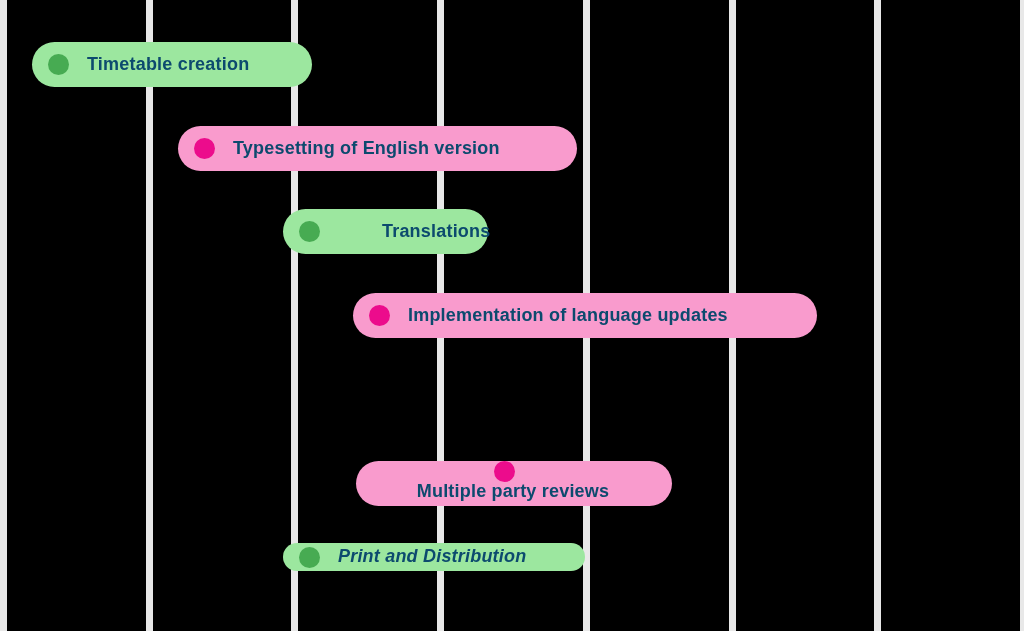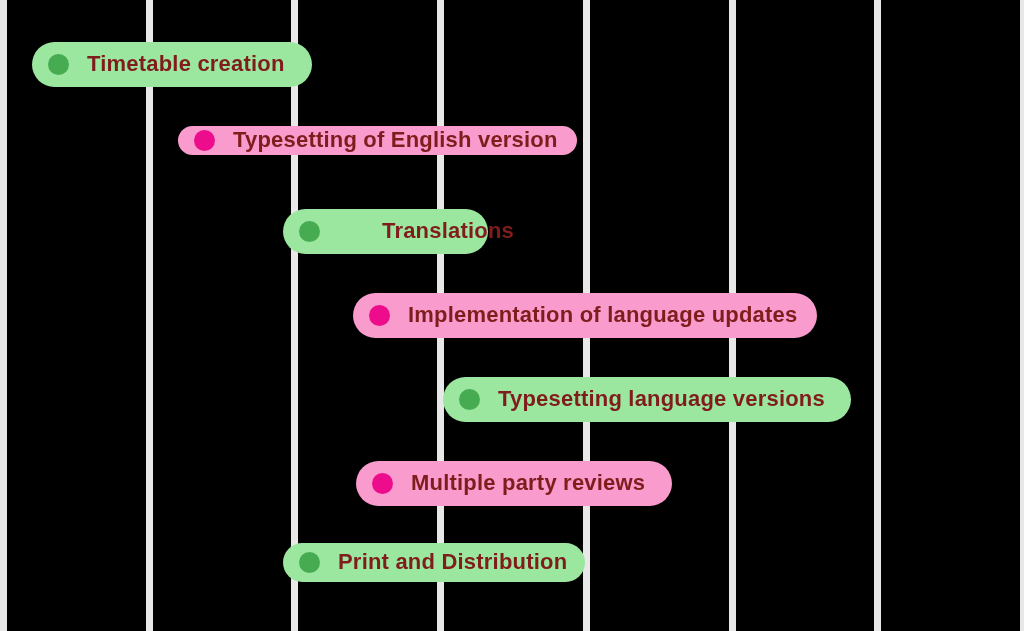--- a/index.html
+++ b/index.html
@@ -35,22 +35,22 @@
   .task-dot {
     width: 21px;
     height: 21px;
     border-radius: 50%;
     flex: 0 0 auto;
     margin-right: 18px;
   }
   .task-pill.green .task-dot { background: #47ab52; }
   .task-pill.pink  .task-dot { background: #ec0c8c; }
   .task-label {
-    color: #7f1d1d;
-    font-size: 22px;
+    color: #0c4a6e;
+    font-size: 18px;
     font-weight: bold;
     letter-spacing: 0.2px;
     white-space: nowrap;
     line-height: 1;
     padding-bottom: 2px;
   }
 </style>
 </head>
 <body>
 
@@ -60,37 +60,33 @@
     <div class="gridline" style="left: 291.4px; width: 7px;"></div>
     <div class="gridline" style="left: 437.1px; width: 7px;"></div>
     <div class="gridline" style="left: 582.8px; width: 7px;"></div>
     <div class="gridline" style="left: 728.5px; width: 7px;"></div>
     <div class="gridline" style="left: 874.2px; width: 7px;"></div>
     <div class="gridline" style="left: 1020px; width: 7px;"></div>
     <div class="task-pill green" style="left: 32px; top: 42px; width: 280px; height: 45px;">
       <span class="task-dot"></span>
       <span class="task-label">Timetable creation</span>
     </div>
-    <div class="task-pill pink" style="left: 178px; top: 126px; width: 399px; height: 29px; align-items: center;">
+    <div class="task-pill pink" style="left: 178px; top: 126px; width: 399px; height: 45px; align-items: center;">
       <span class="task-dot"></span>
       <span class="task-label">Typesetting of English version</span>
     </div>
     <div class="task-pill green" style="left: 283px; top: 209px; width: 205px; height: 45px; gap: 44px;">
       <span class="task-dot"></span>
       <span class="task-label">Translations</span>
     </div>
     <div class="task-pill pink" style="left: 353px; top: 293px; width: 464px; height: 45px;">
       <span class="task-dot"></span>
       <span class="task-label">Implementation of language updates</span>
     </div>
-    <div class="task-pill green" style="left: 443px; top: 377px; width: 408px; height: 45px;">
-      <span class="task-dot"></span>
-      <span class="task-label">Typesetting language versions</span>
-    </div>
-    <div class="task-pill pink" style="left: 356px; top: 461px; width: 316px; height: 45px;">
+    <div class="task-pill pink" style="left: 356px; top: 461px; width: 316px; height: 45px; flex-direction: column;">
       <span class="task-dot"></span>
       <span class="task-label">Multiple party reviews</span>
     </div>
-    <div class="task-pill green" style="left: 283px; top: 543px; width: 302px; height: 39px;">
+    <div class="task-pill green" style="left: 283px; top: 543px; width: 302px; height: 28px; font-style: italic;">
       <span class="task-dot"></span>
       <span class="task-label">Print and Distribution</span>
     </div>
   </div>
 
 </body></html>

